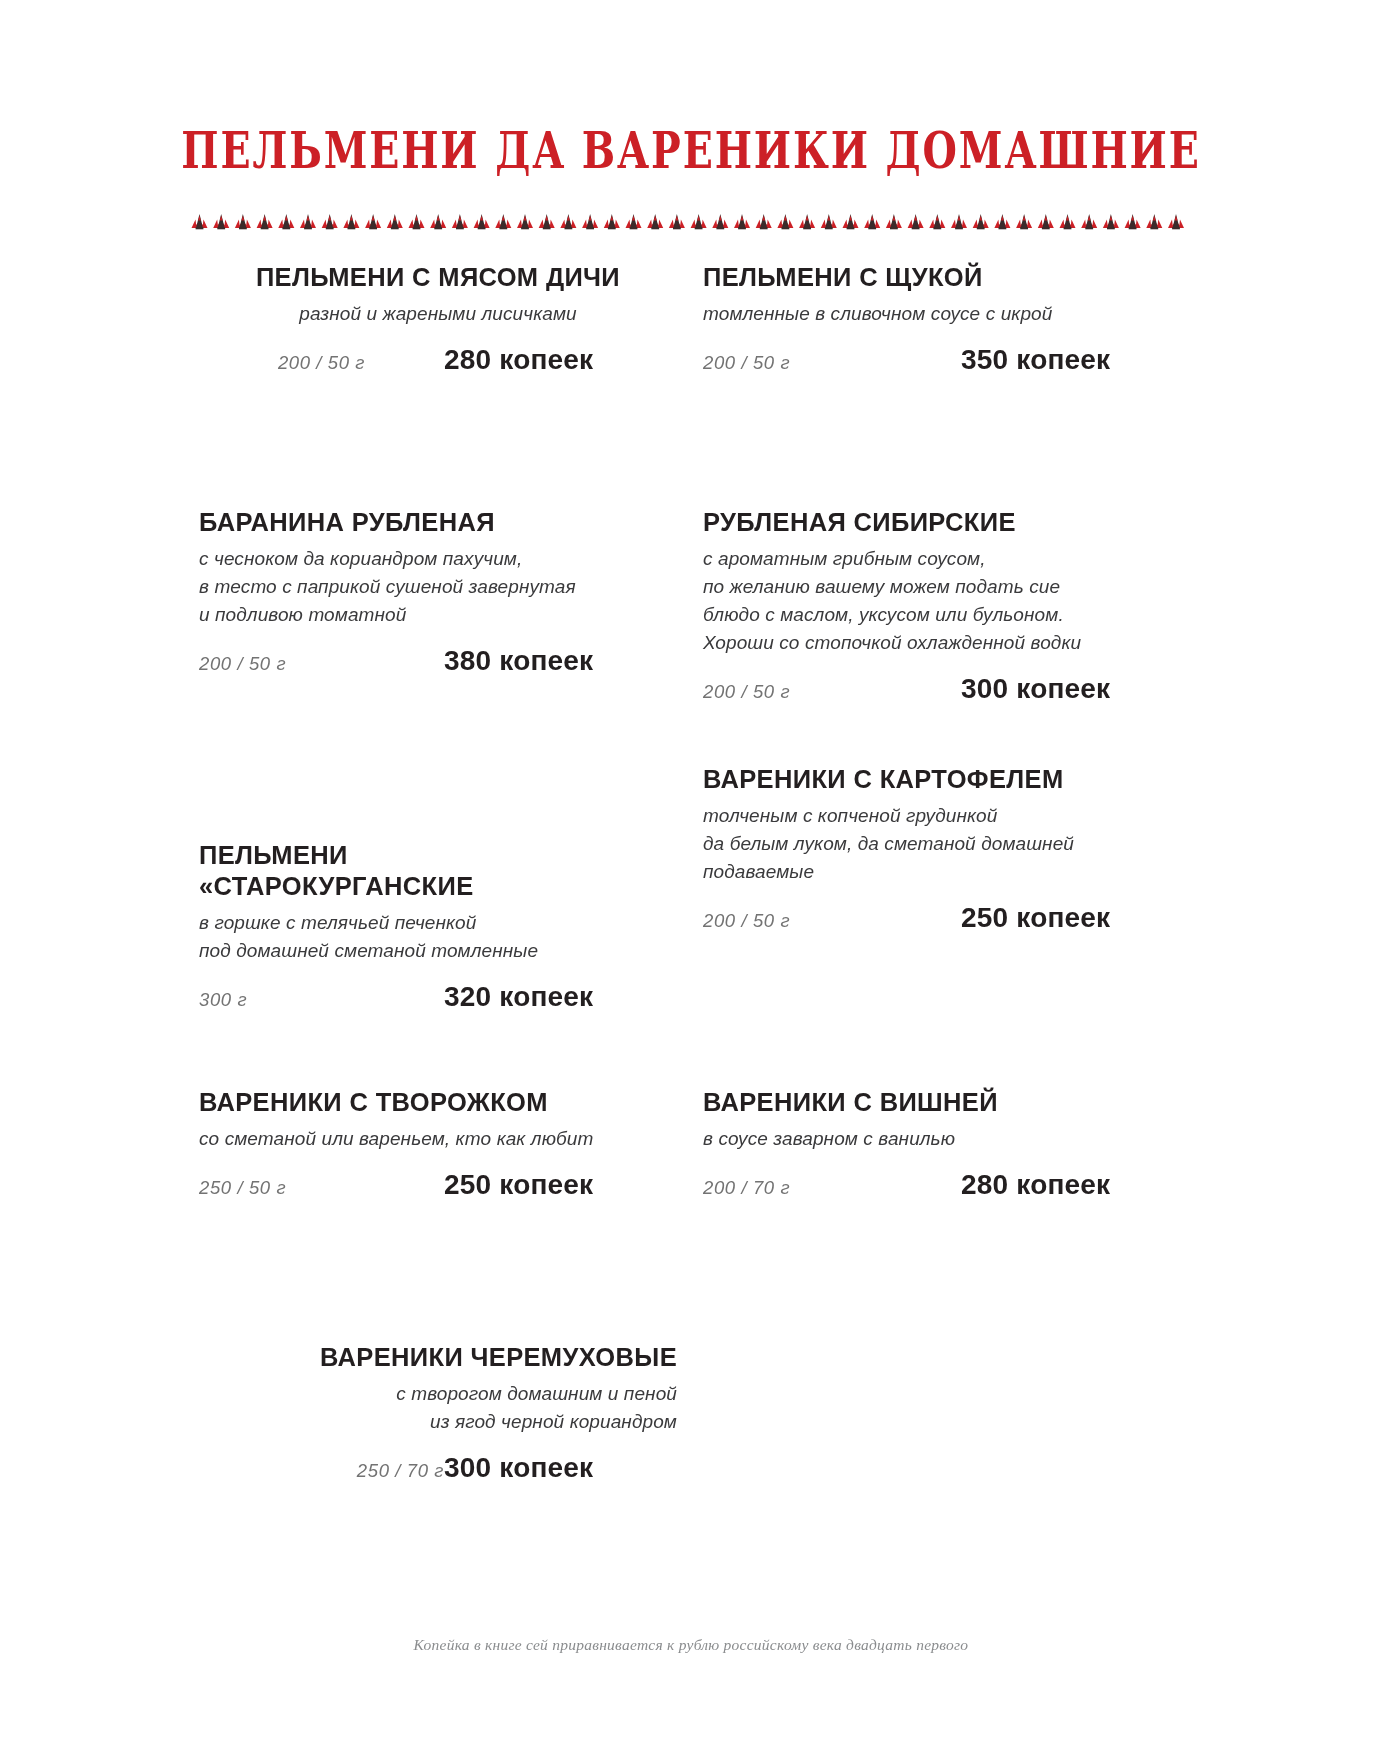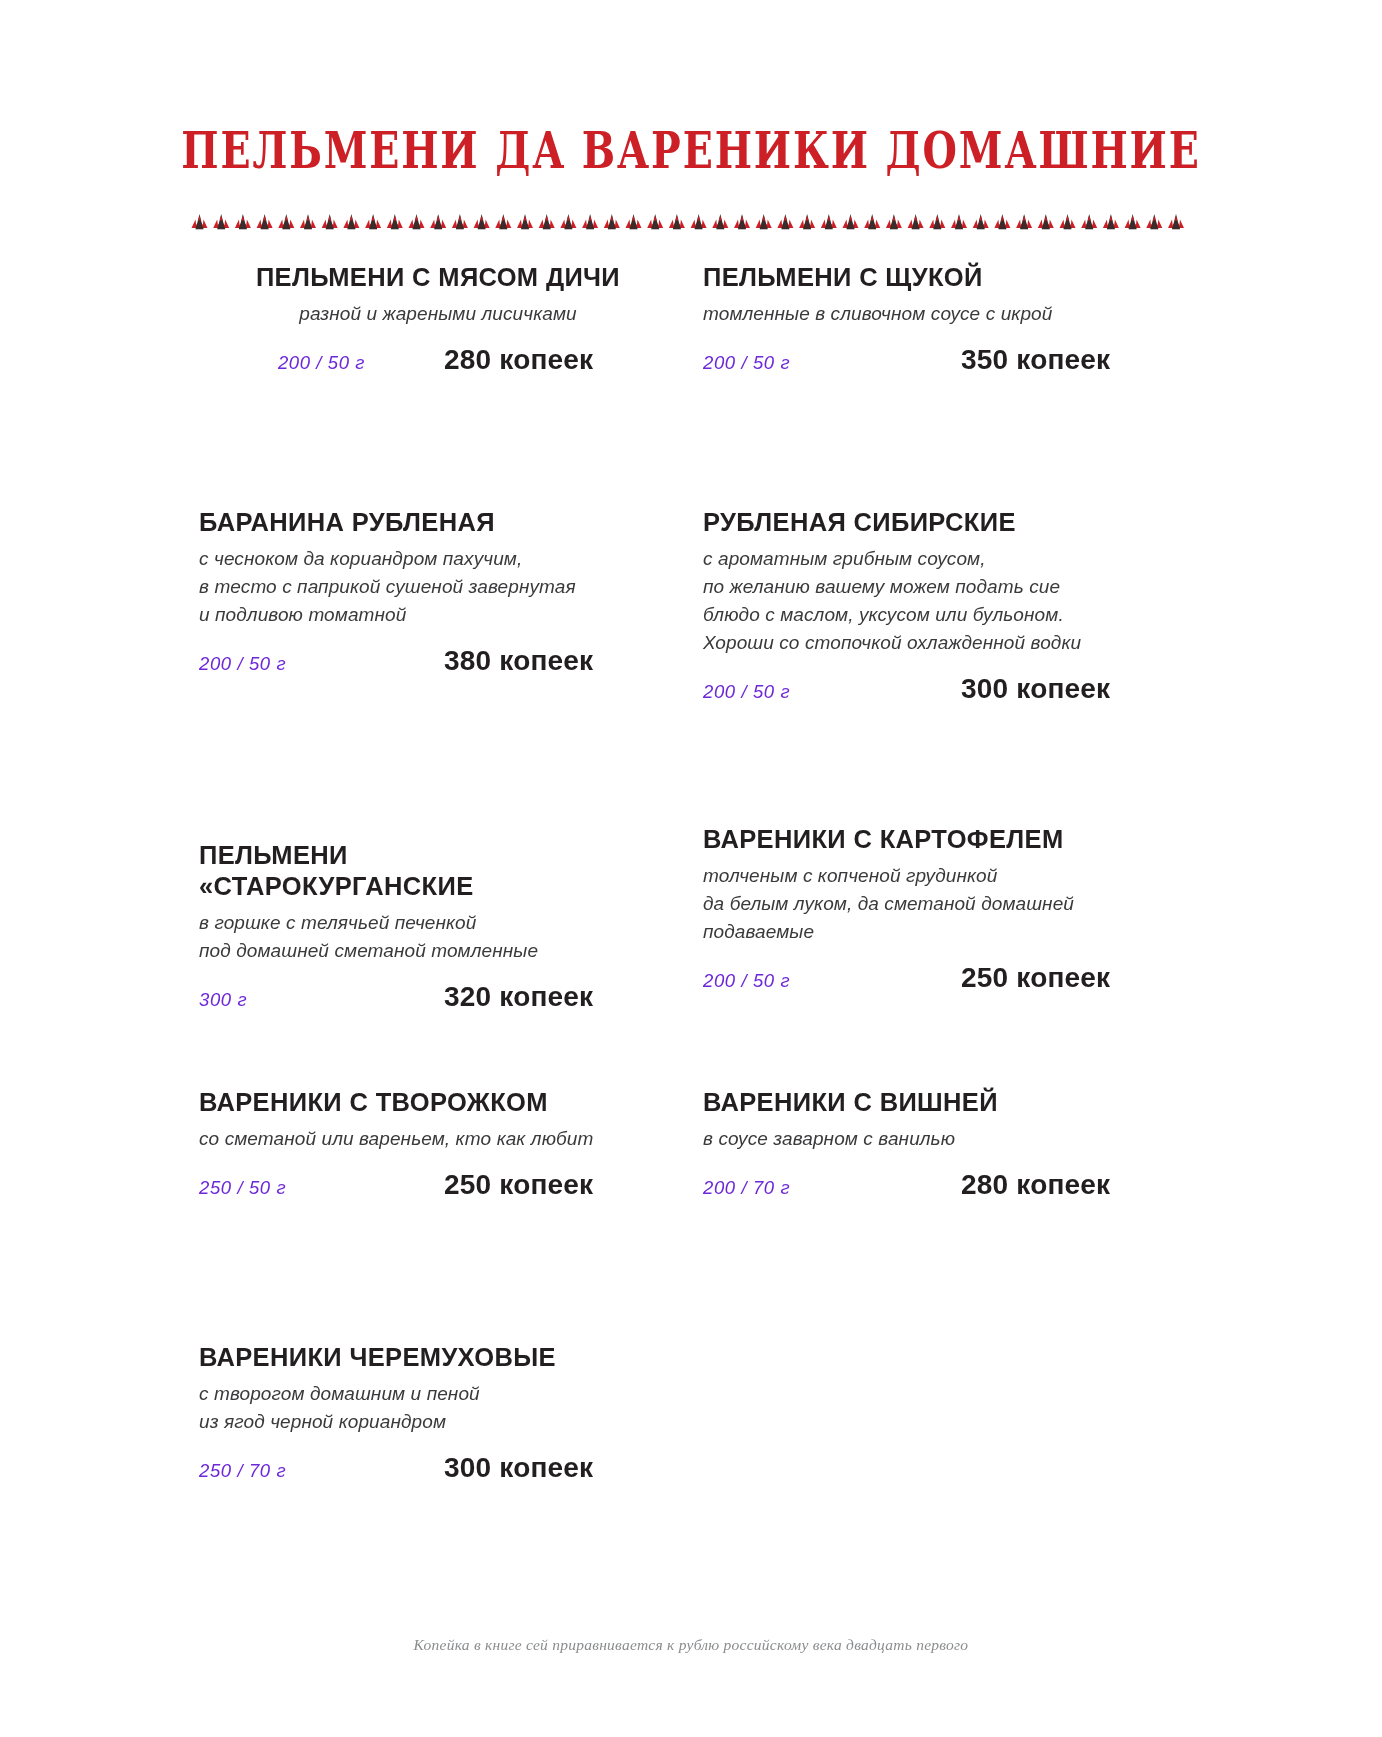--- a/index.html
+++ b/index.html
@@ -97,21 +97,21 @@
 
   .item-foot {
     margin-top: 16px;
     display: flex;
     align-items: baseline;
   }
   .item-weight {
     font-family: "Liberation Sans", sans-serif;
     font-style: italic;
     font-size: 18.5px;
-    color: #6d28d9;
+    color: #737373;
     letter-spacing: 0.6px;
     width: 245px;
     flex: none;
   }
   .item-price {
     font-family: "Liberation Sans", sans-serif;
     font-weight: 700;
     font-size: 28px;
     color: #231f20;
     letter-spacing: 0.2px;
@@ -248,21 +248,21 @@
 
       <div class="item" style="top:835px;">
         <div class="item-name">ВАРЕНИКИ С ТВОРОЖКОМ</div>
         <div class="item-desc">со сметаной или вареньем, кто как любит</div>
         <div class="item-foot">
           <span class="item-weight">250 / 50 г</span>
           <span class="item-price">250 копеек</span>
         </div>
       </div>
 
-      <div class="item" style="top:1090px;">
+      <div class="item" style="top:1090px;text-align:right;">
         <div class="item-name">ВАРЕНИКИ ЧЕРЕМУХОВЫЕ</div>
         <div class="item-desc">с творогом домашним и пеной
 из ягод черной кориандром</div>
         <div class="item-foot">
           <span class="item-weight">250 / 70 г</span>
           <span class="item-price">300 копеек</span>
         </div>
       </div>
 
     </div>
@@ -283,21 +283,21 @@
         <div class="item-desc">с ароматным грибным соусом,
 по желанию вашему можем подать сие
 блюдо с маслом, уксусом или бульоном.
 Хороши со стопочкой охлажденной водки</div>
         <div class="item-foot">
           <span class="item-weight">200 / 50 г</span>
           <span class="item-price">300 копеек</span>
         </div>
       </div>
 
-      <div class="item" style="top:572px;">
+      <div class="item" style="top:512px;">
         <div class="item-name">ВАРЕНИКИ С КАРТОФЕЛЕМ</div>
         <div class="item-desc">толченым с копченой грудинкой
 да белым луком, да сметаной домашней
 подаваемые</div>
         <div class="item-foot">
           <span class="item-weight">200 / 50 г</span>
           <span class="item-price">250 копеек</span>
         </div>
       </div>
 

